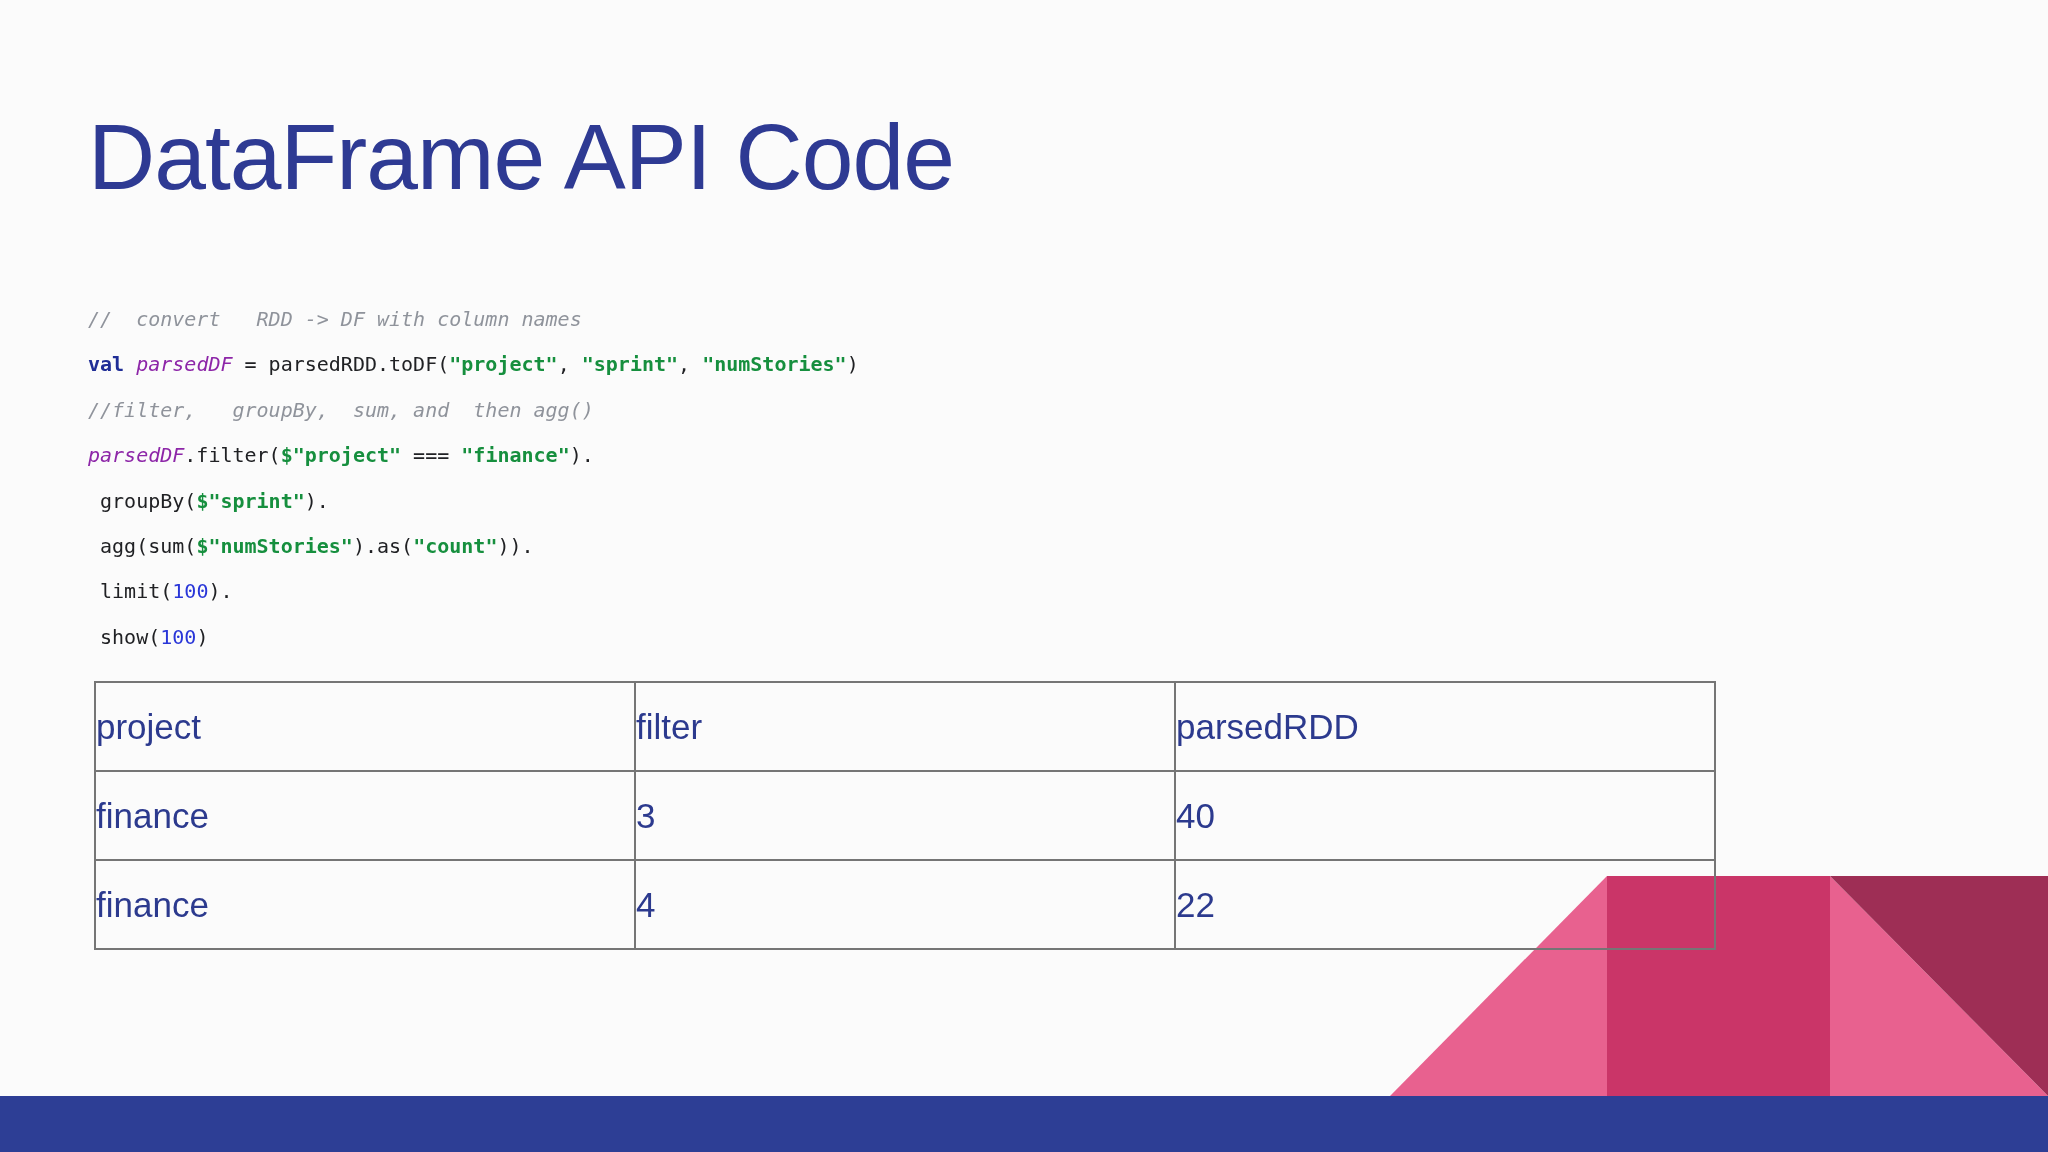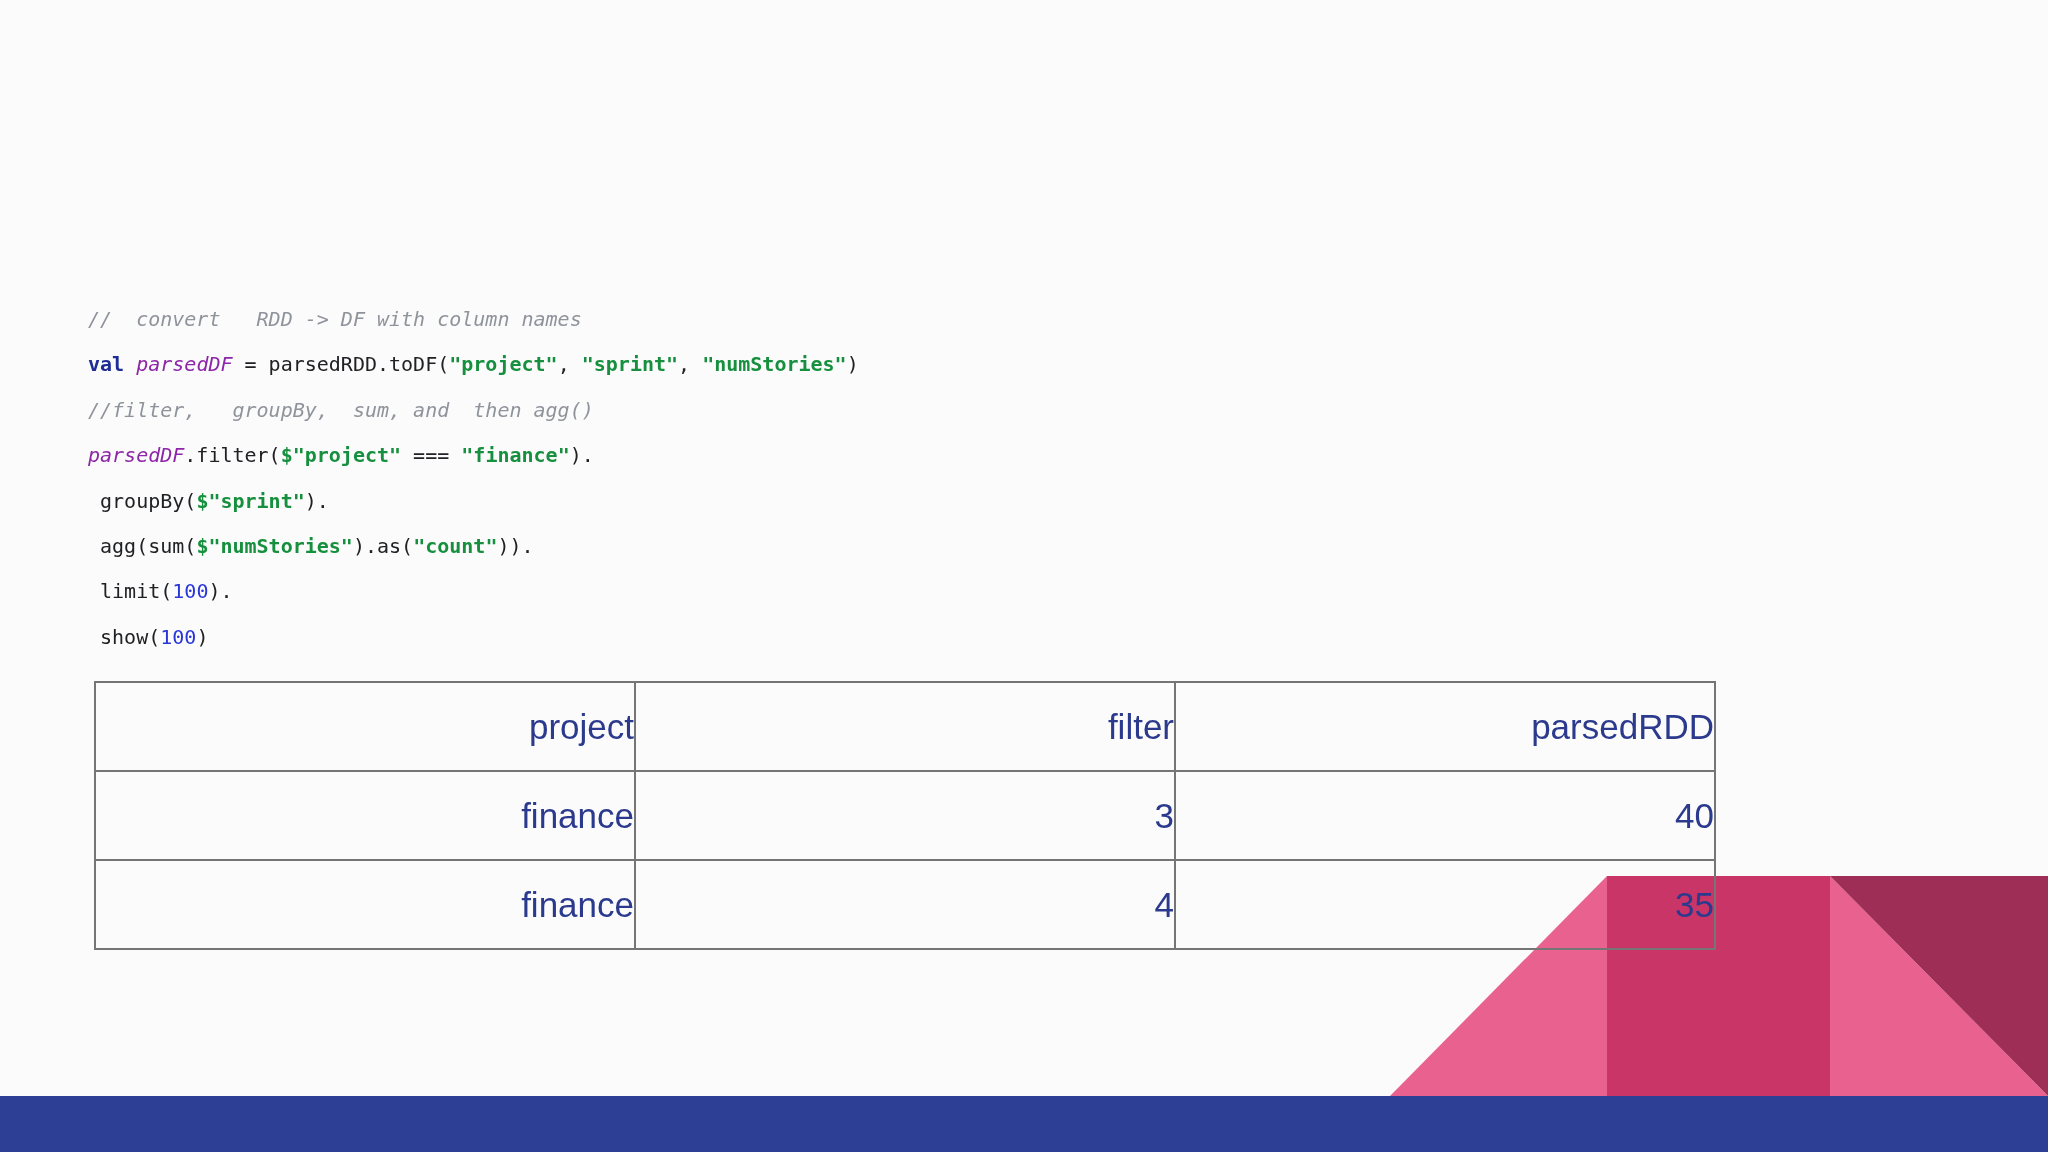--- a/index.html
+++ b/index.html
@@ -33,40 +33,41 @@
   .tok-pl{color:var(--c-plain,#202124);}
   .data-table{
     position:absolute;left:94px;top:681px;width:1622px;
     border-collapse:collapse;table-layout:fixed;
     z-index:2;
   }
   .data-table th,.data-table td{
     border:2px solid var(--c-table-border,#757575);
     height:87px;
     padding:0;
-    text-align:right;vertical-align:middle;
+    text-align:left;vertical-align:middle;
     font-size:35px;font-weight:400;
     color:var(--c-table-text,#2c3a8e);
     background:transparent;
   }
   .deco-svg{position:absolute;left:0;top:0;z-index:1;}
   .fill-pink-light{fill:var(--c-pink-light,#e8618f);}
   .fill-pink-dark{fill:var(--c-pink-dark,#ca3568);}
   .fill-maroon{fill:var(--c-maroon,#9e2e55);}
   .bottom-bar{
     position:absolute;left:0;bottom:0;width:100%;height:56px;
     background:var(--c-bar,#2d3e95);
     z-index:3;
   }
 </style>
 </head>
 <body>
 
 <div class="slide">
 
+  <div class="slide-title">DataFrame API Code</div>
 
   <div class="code-block"><div class="code-line"><span class="tok-cm">//  convert   RDD -&gt; DF with column names</span></div><div class="code-line"><span class="tok-kw">val</span><span class="tok-pl"> </span><span class="tok-var">parsedDF</span><span class="tok-pl"> = parsedRDD.toDF(</span><span class="tok-str">"project"</span><span class="tok-pl">, </span><span class="tok-str">"sprint"</span><span class="tok-pl">, </span><span class="tok-str">"numStories"</span><span class="tok-pl">)</span></div><div class="code-line"><span class="tok-cm">//filter,   groupBy,  sum, and  then agg()</span></div><div class="code-line"><span class="tok-var">parsedDF</span><span class="tok-pl">.filter(</span><span class="tok-str">$"project"</span><span class="tok-pl"> === </span><span class="tok-str">"finance"</span><span class="tok-pl">).</span></div><div class="code-line"><span class="tok-pl"> groupBy(</span><span class="tok-str">$"sprint"</span><span class="tok-pl">).</span></div><div class="code-line"><span class="tok-pl"> agg(sum(</span><span class="tok-str">$"numStories"</span><span class="tok-pl">).as(</span><span class="tok-str">"count"</span><span class="tok-pl">)).</span></div><div class="code-line"><span class="tok-pl"> limit(</span><span class="tok-num">100</span><span class="tok-pl">).</span></div><div class="code-line"><span class="tok-pl"> show(</span><span class="tok-num">100</span><span class="tok-pl">)</span></div></div>
 
   <svg class="deco-svg" width="2048" height="1152" viewBox="0 0 2048 1152">
     <polygon class="fill-pink-light" points="1390,1096 1607,876 1607,1096"></polygon>
     <rect class="fill-pink-dark" x="1607" y="876" width="223" height="220"></rect>
     <polygon class="fill-pink-light" points="1830,876 1830,1096 2048,1096"></polygon>
     <polygon class="fill-maroon" points="1830,876 2048,876 2048,1096"></polygon>
   </svg>
 
@@ -80,20 +81,20 @@
     </thead>
     <tbody>
         <tr>
           <td>finance</td>
           <td>3</td>
           <td>40</td>
         </tr>
         <tr>
           <td>finance</td>
           <td>4</td>
-          <td>35</td>
+          <td>22</td>
         </tr>
       </tbody>
   </table>
 
   <div class="bottom-bar"></div>
 
 </div>
 
 </body></html>

